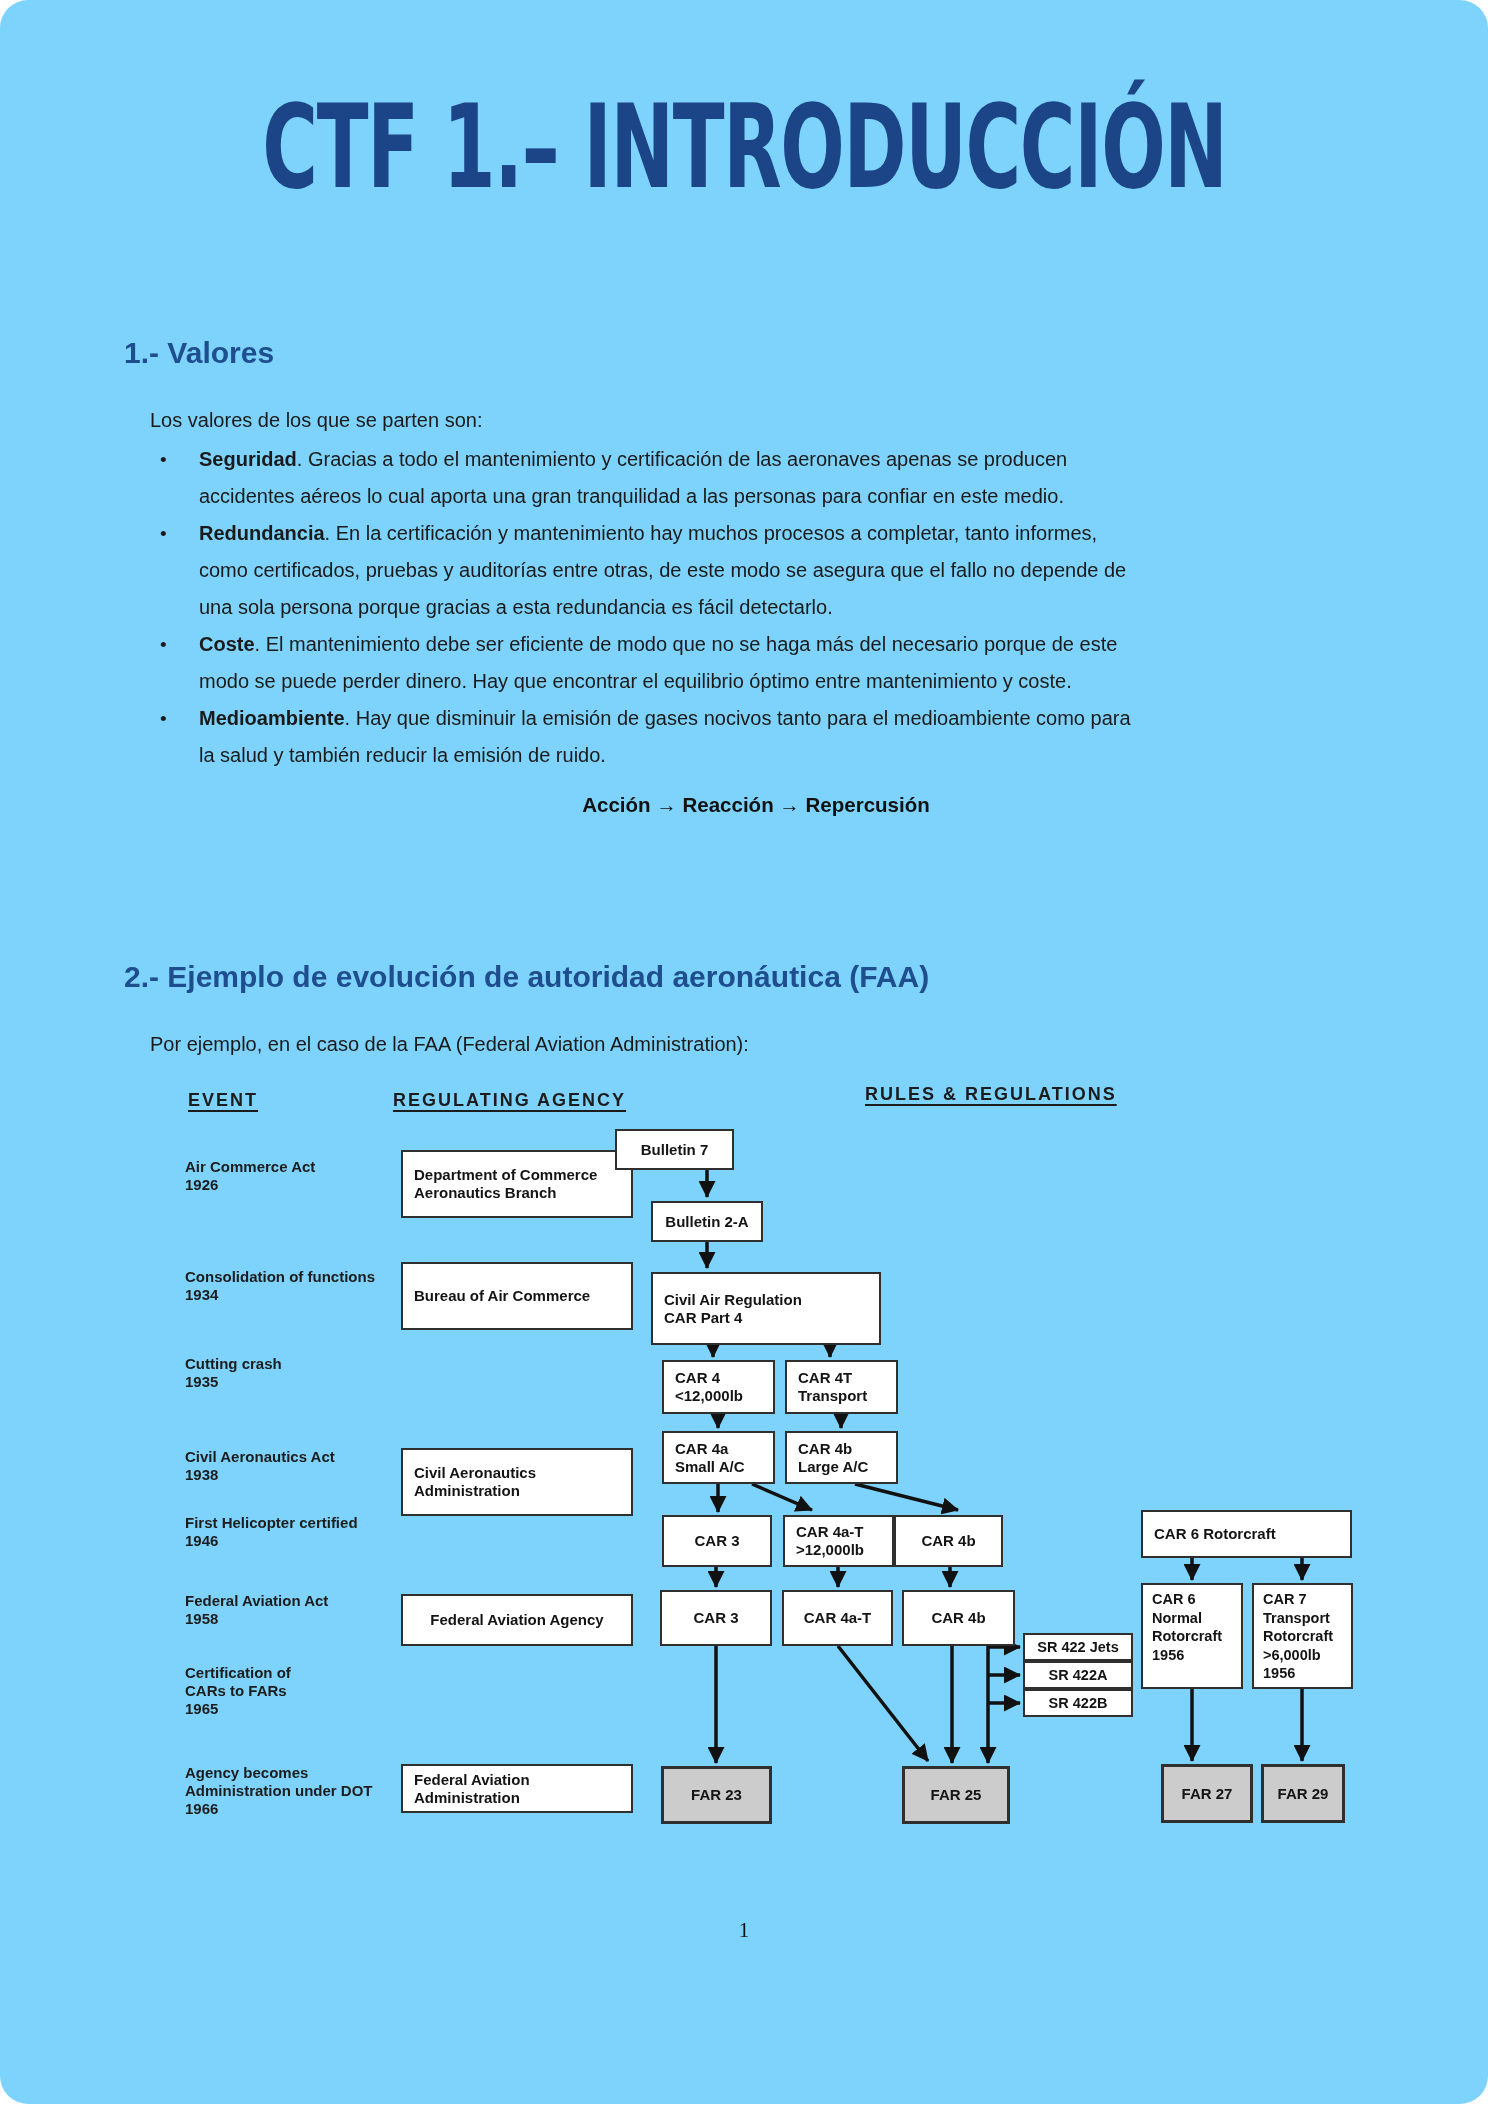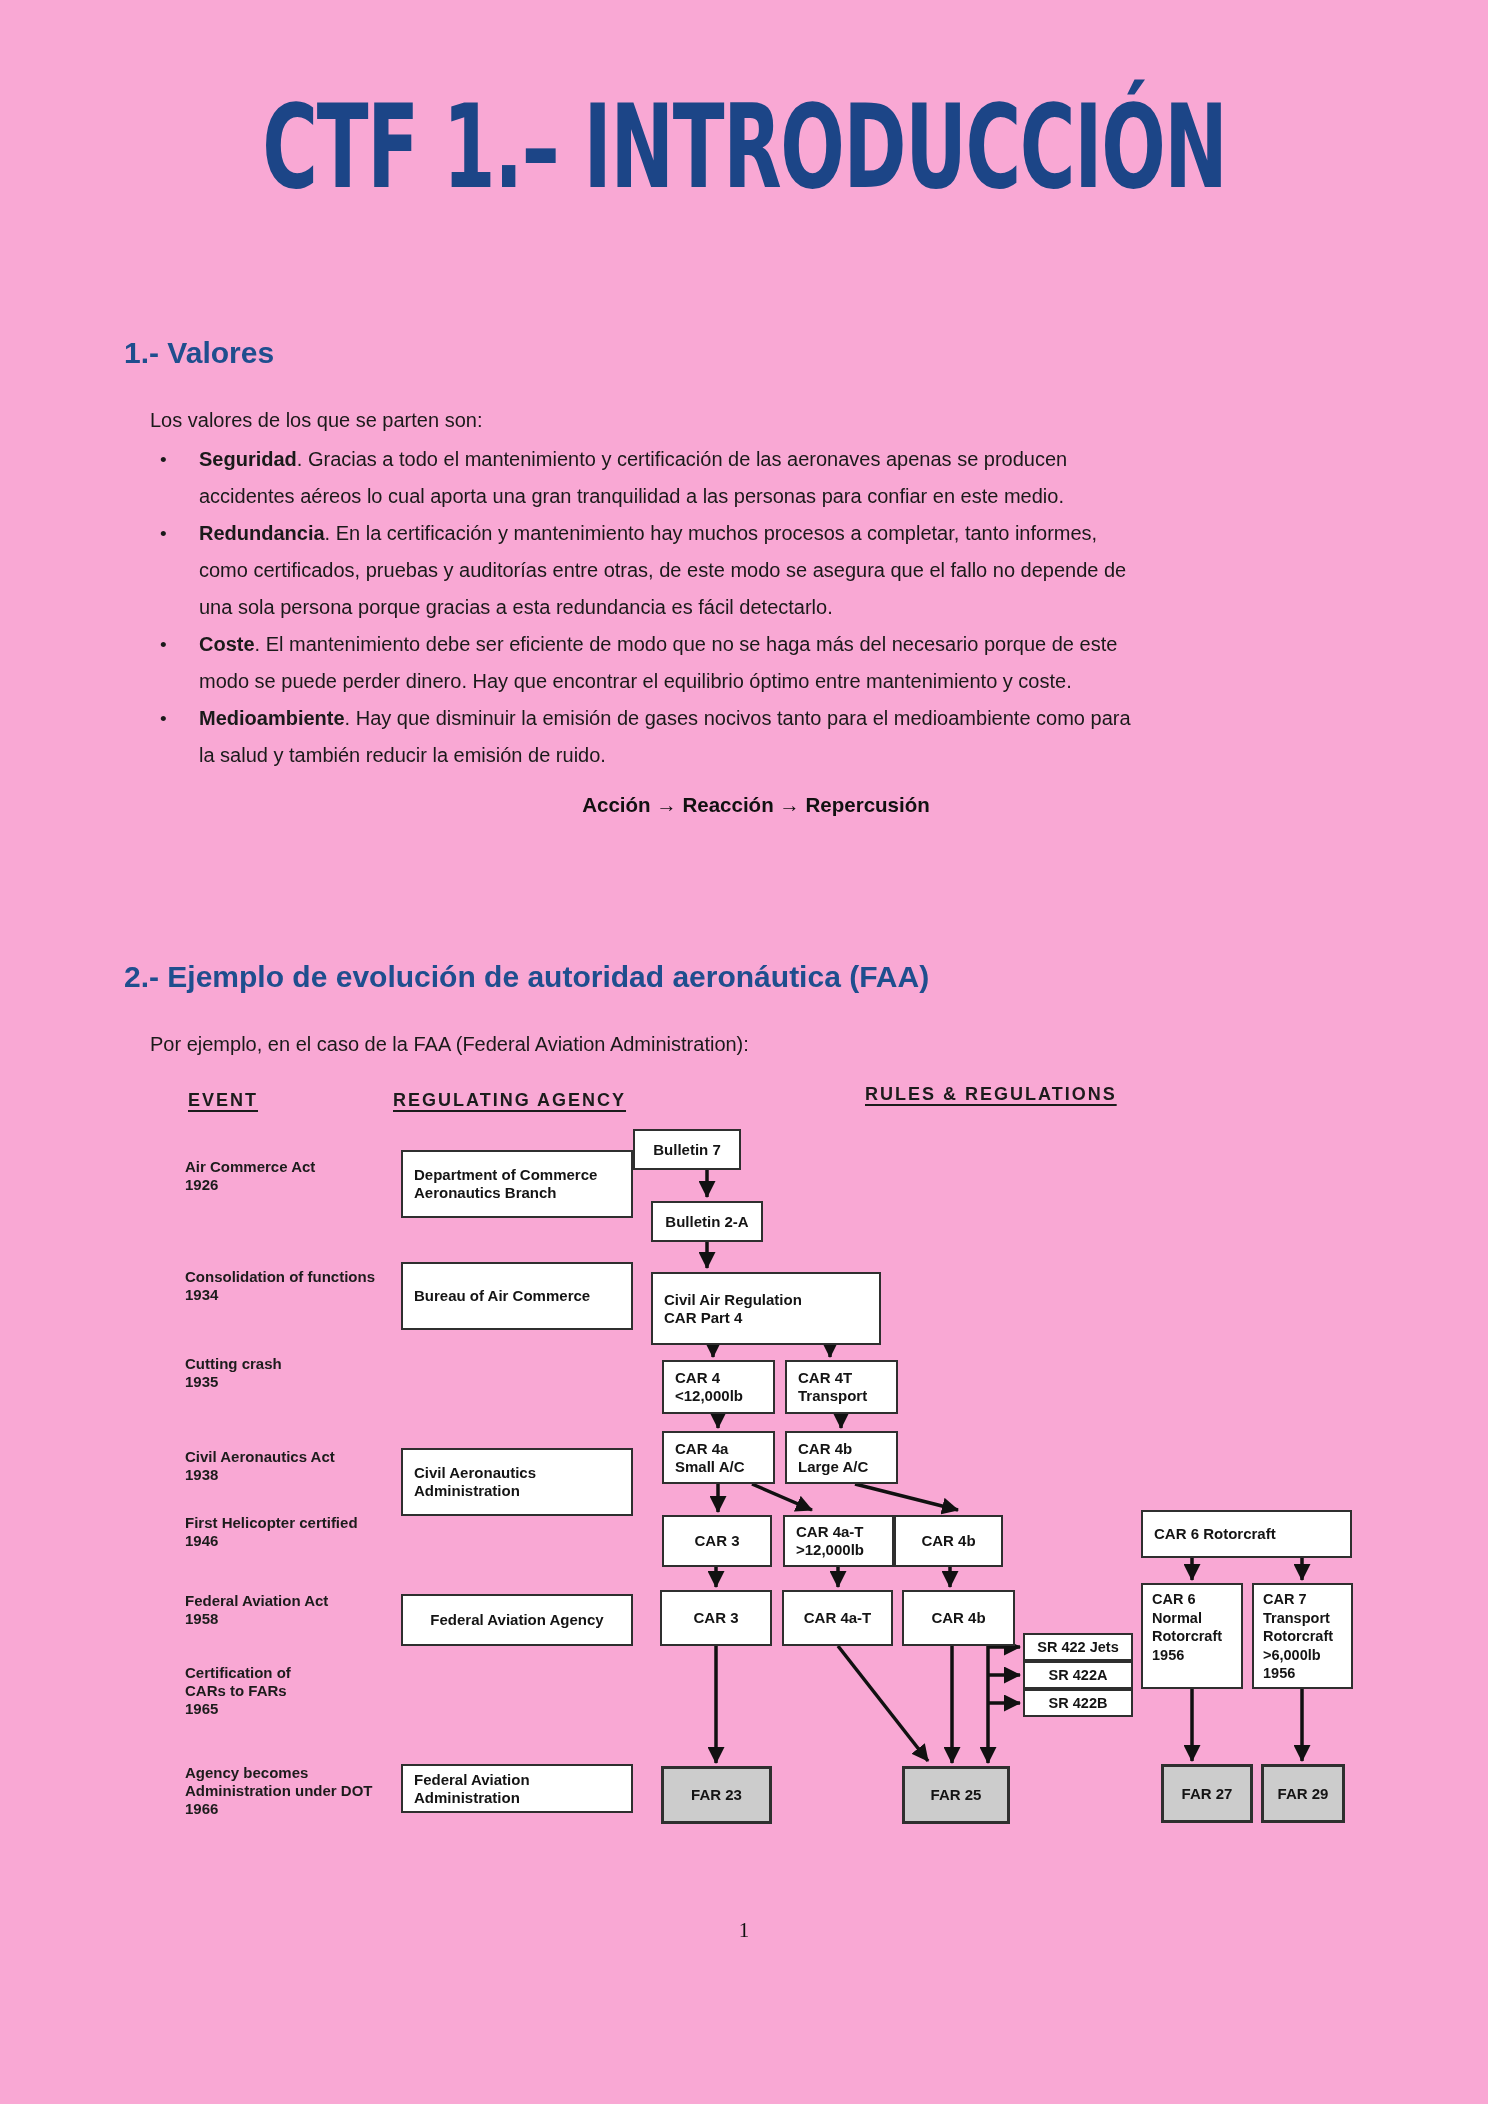--- a/index.html
+++ b/index.html
@@ -1,17 +1,17 @@
 <!DOCTYPE html>
 <html><head>
 <meta charset="utf-8">
 <style>
   html,body{margin:0;padding:0;background:#ffffff;}
-  .page{position:relative;width:1488px;height:2104px;background:#f9a8d4;
-        font-family:"Liberation Sans",sans-serif;color:#1a1a1a;overflow:hidden;}
+  .page{position:relative;width:1488px;height:2104px;background:#7dd3fc;
+        font-family:"Liberation Sans",sans-serif;color:#1a1a1a;overflow:hidden;border-radius:28px;}
   .title-wrap{position:absolute;left:0;top:84px;width:1488px;text-align:center;}
   .doc-title{display:inline-block;font-family:"DejaVu Sans",sans-serif;font-weight:bold;
              font-size:115px;line-height:1.1;color:#1c4587;transform:scaleX(0.66);
              transform-origin:center;letter-spacing:-2px;white-space:nowrap;}
   .h-blue{position:absolute;left:124px;font-size:30px;font-weight:bold;color:#1f4e8e;white-space:nowrap;}
   .body-text{position:absolute;left:124px;font-size:20px;line-height:37px;color:#1a1a1a;white-space:pre-line;margin-left:26px;}
   .bullets{position:absolute;left:160px;top:441px;width:1260px;}
   .bullet{display:flex;font-size:20px;line-height:37px;}
   .bullet .dot{width:39px;flex:0 0 39px;font-size:19px;}
   .bullet .bl-text{white-space:pre-line;}
@@ -139,21 +139,21 @@
 
     <div class="dbox l" style="left:401px;top:70px;width:232px;height:68px">Department of Commerce
 Aeronautics Branch</div>
     <div class="dbox l" style="left:401px;top:182px;width:232px;height:68px">Bureau of Air Commerce</div>
     <div class="dbox l" style="left:401px;top:368px;width:232px;height:68px">Civil Aeronautics
 Administration</div>
     <div class="dbox c" style="left:401px;top:514px;width:232px;height:52px">Federal Aviation Agency</div>
     <div class="dbox l" style="left:401px;top:684px;width:232px;height:49px">Federal Aviation
 Administration</div>
 
-    <div class="dbox" style="left:633px;top:49px;width:108px;height:41px">Bulletin 7</div>
+    <div class="dbox" style="left:615px;top:49px;width:119px;height:41px">Bulletin 7</div>
     <div class="dbox" style="left:651px;top:121px;width:112px;height:41px">Bulletin 2-A</div>
     <div class="dbox l" style="left:651px;top:192px;width:230px;height:73px">Civil Air Regulation
 CAR Part 4</div>
     <div class="dbox l" style="left:662px;top:280px;width:113px;height:54px">CAR 4
 &lt;12,000lb</div>
     <div class="dbox l" style="left:785px;top:280px;width:113px;height:54px">CAR 4T
 Transport</div>
     <div class="dbox l" style="left:662px;top:351px;width:113px;height:53px">CAR 4a
 Small A/C</div>
     <div class="dbox l" style="left:785px;top:351px;width:113px;height:53px">CAR 4b

